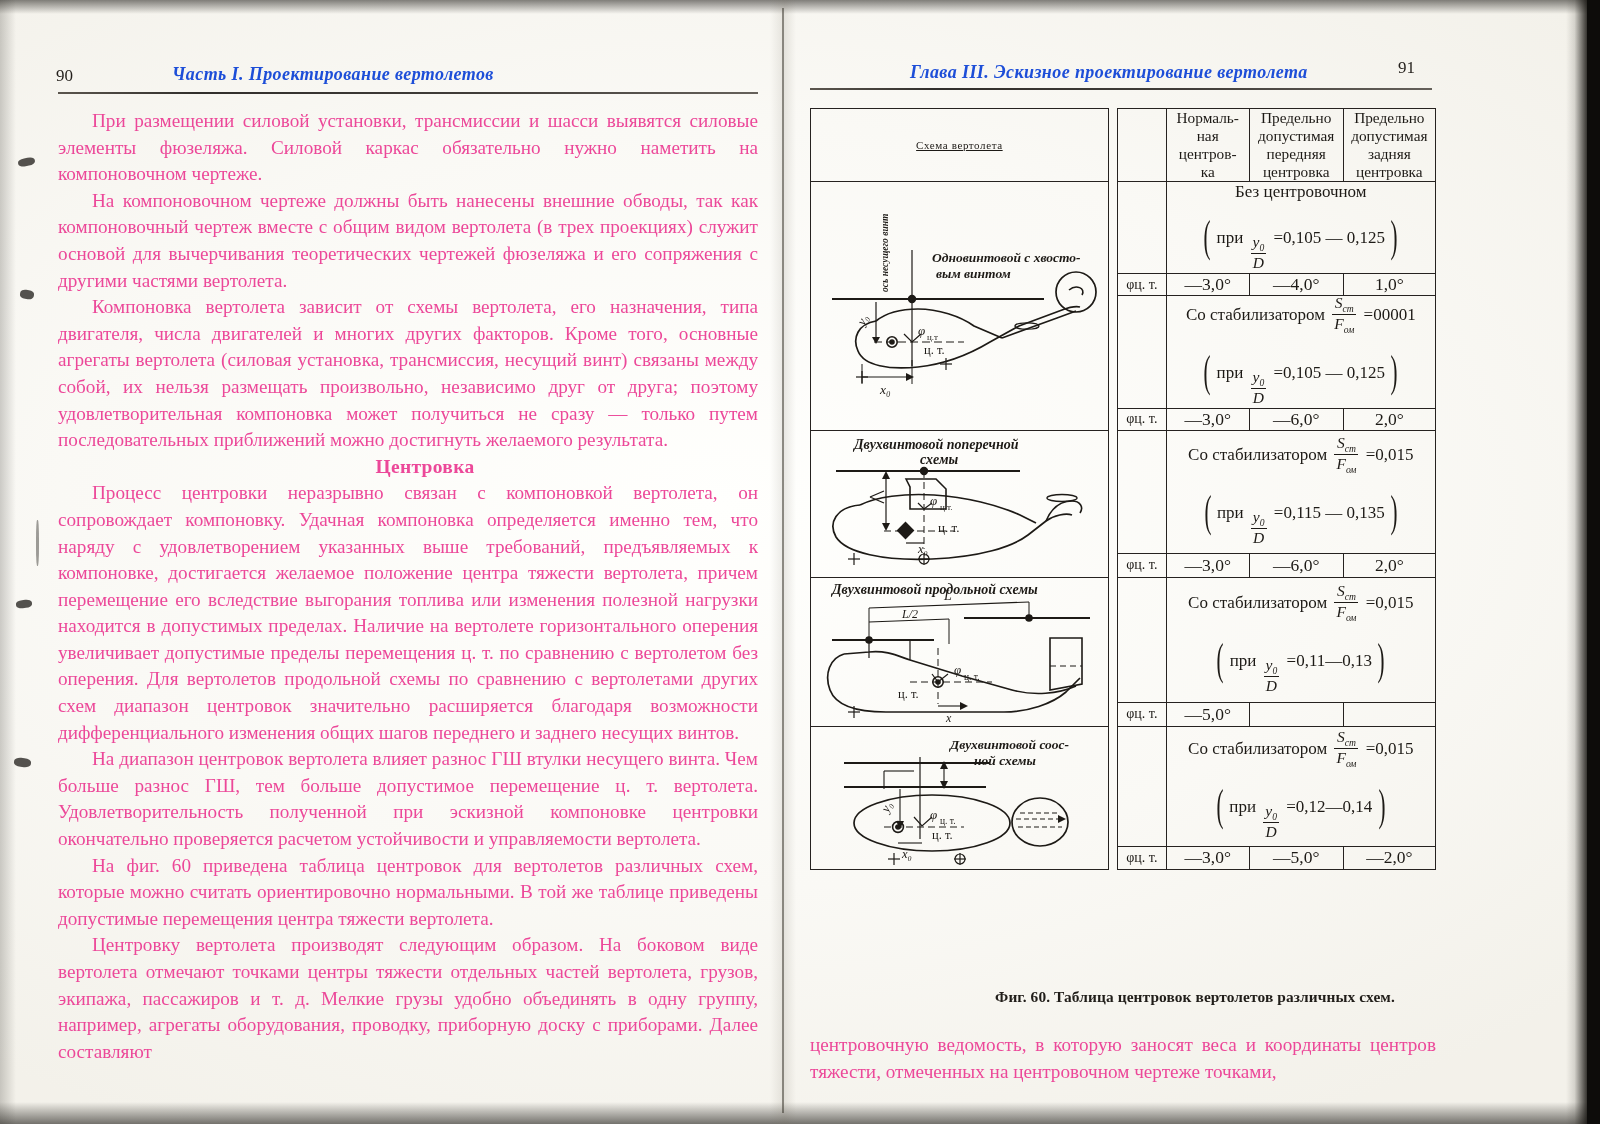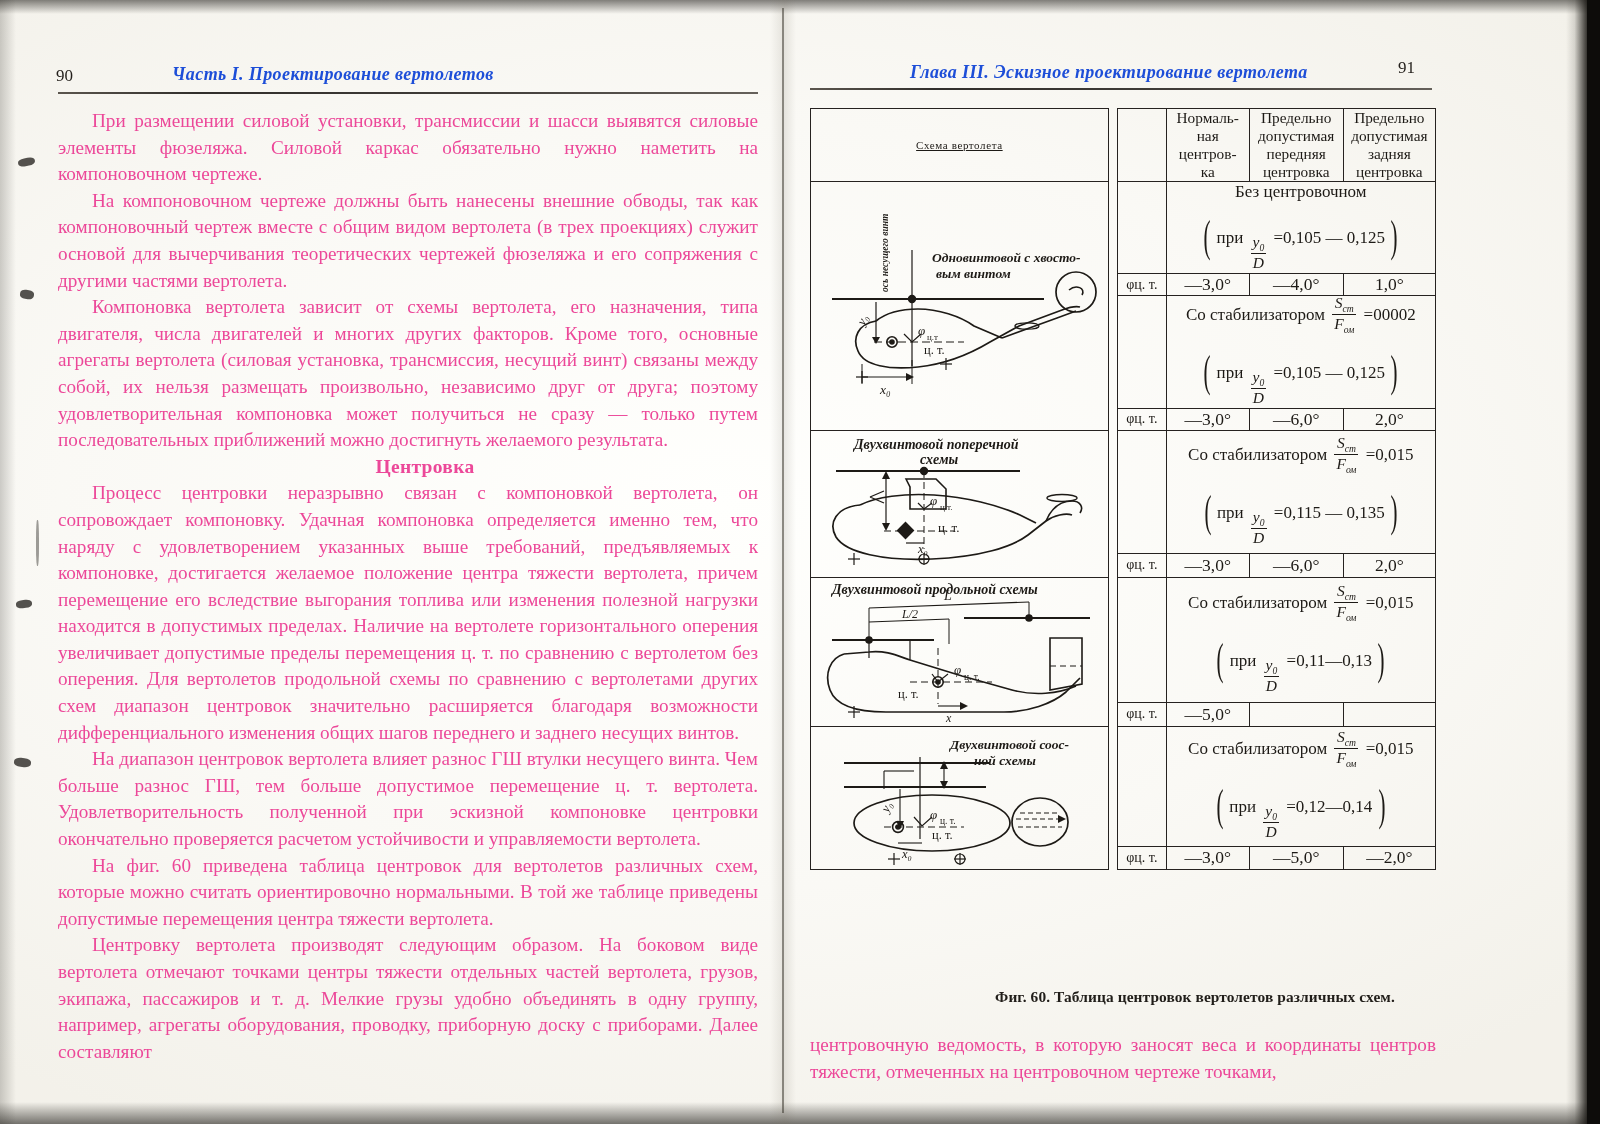--- a/index.html
+++ b/index.html
@@ -320,21 +320,21 @@
 
         <tr>
           <td class="philbl" style="border-bottom:none;"></td>
           <td class="formula" colspan="3" style="border-bottom:none;">
             <div class="fline">
               <span>Со стабилизатором</span>
               <span class="frac">
                 <span class="num"><span class="it">S</span><sub>ст</sub></span>
                 <span class="den"><span class="it">F</span><sub>ом</sub></span>
               </span>
-              <span>=</span><span>00002</span>
+              <span>=</span><span>00001</span>
             </div>
             <div class="fline">
               <span class="paren">(</span>
               <span>при</span>
               <span class="frac up">
                 <span class="num"><span>y</span><sub>0</sub></span>
                 <span class="den">D</span>
               </span>
               <span>=</span><span>0,105 — 0,125</span>
               <span class="paren">)</span>

